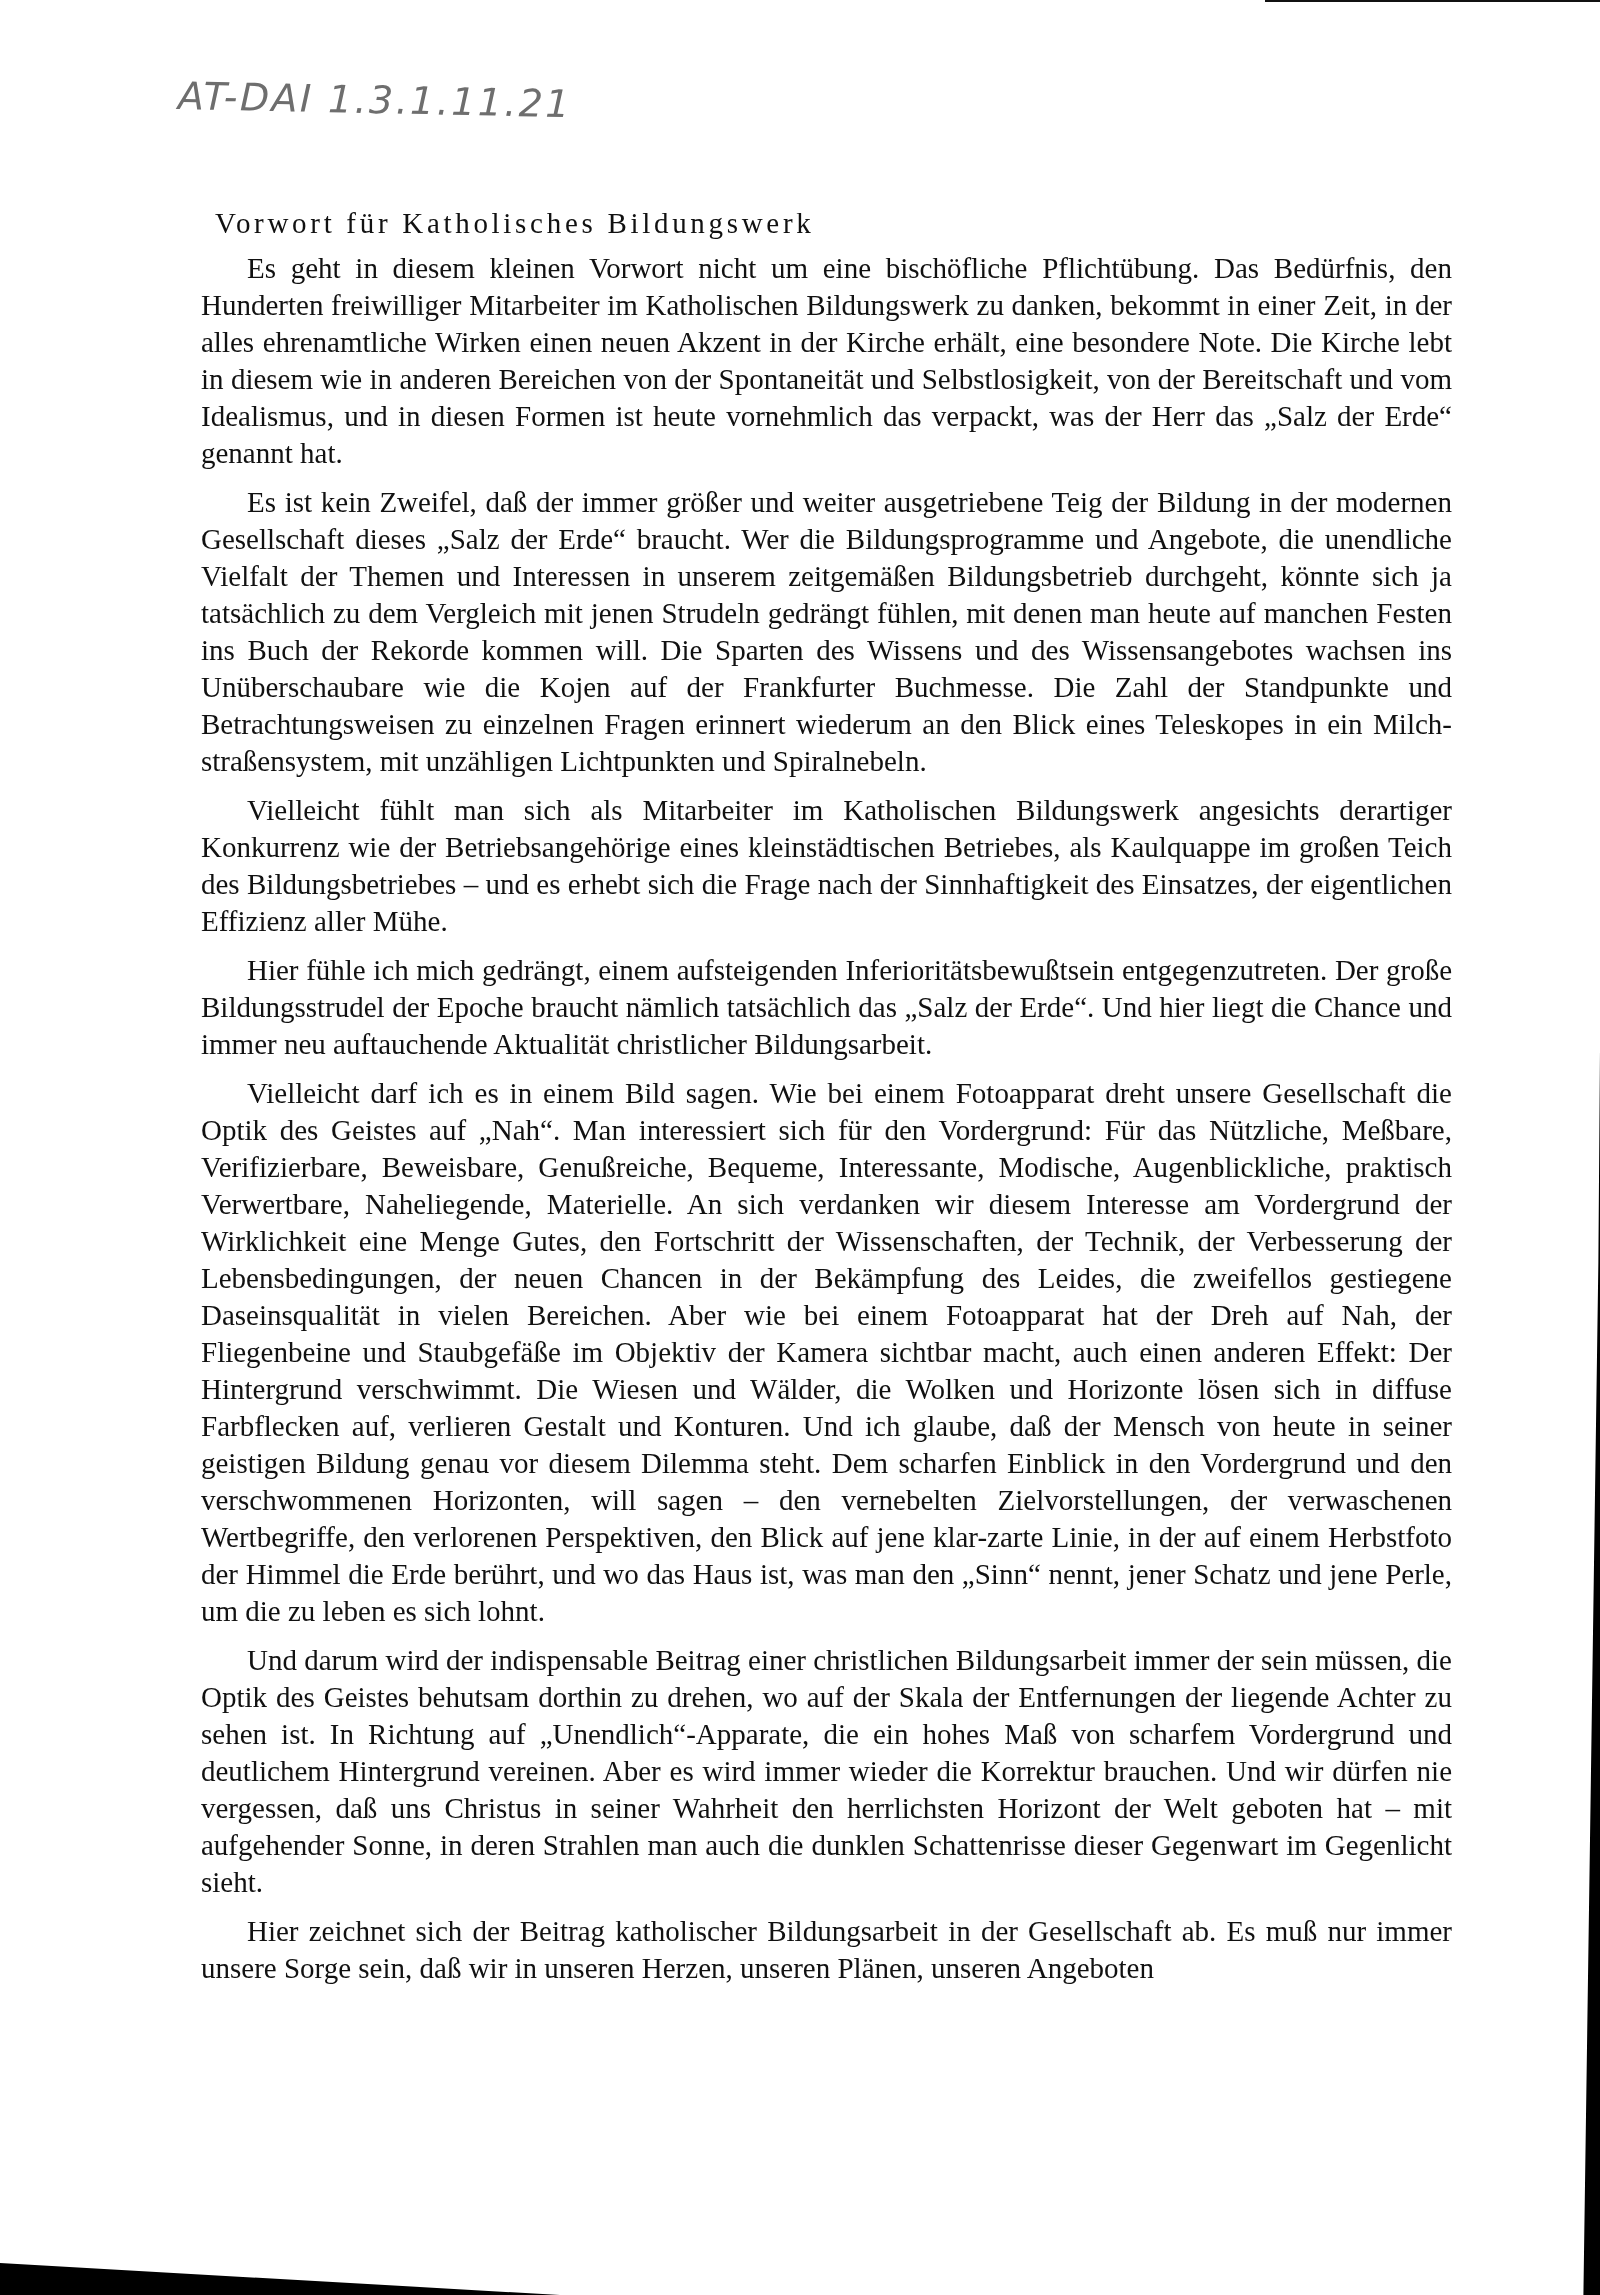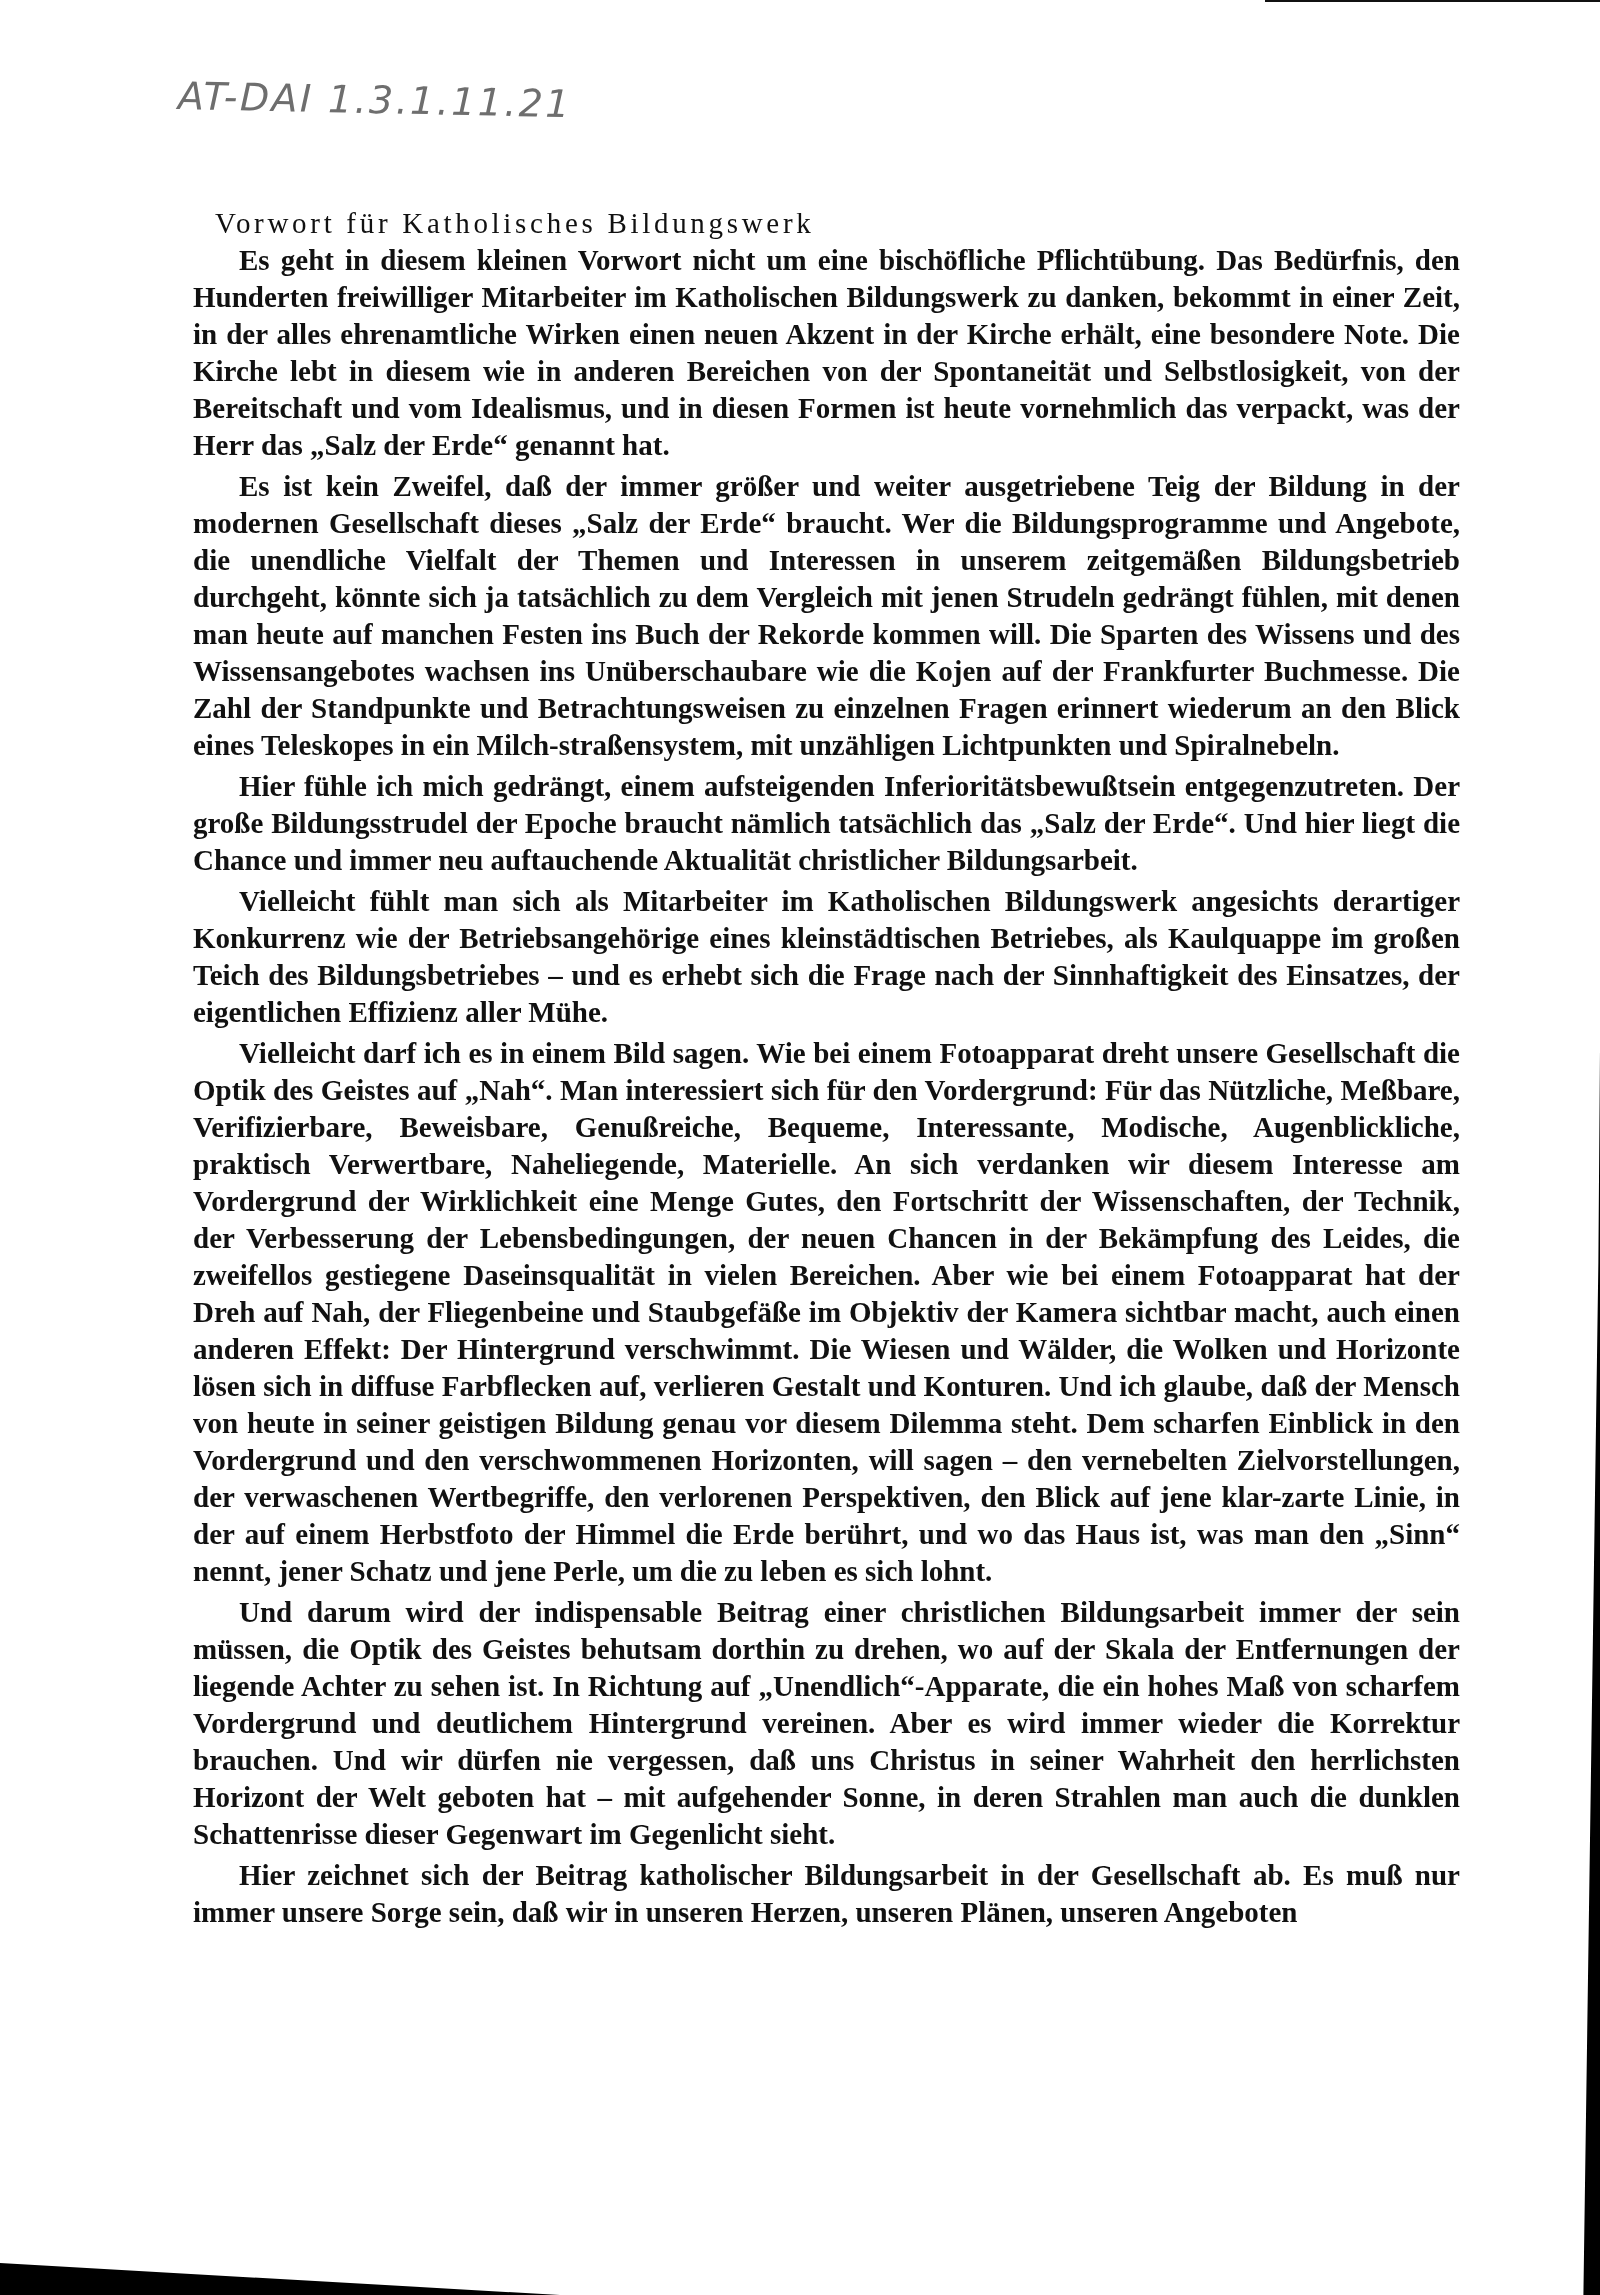--- a/index.html
+++ b/index.html
@@ -65,38 +65,37 @@
   .doc-body {
     position: absolute;
     left: 189px;
     top: 238px;
     width: 1275px;
     font-size: 29px;
     line-height: 37px;
     text-align: justify;
   }
   .doc-body p {
-    margin: 4px;
+    margin: 12px;
     text-indent: 46px;
-    font-weight: bold;
   }
 </style>
 </head>
 <body>
 
 <div class="scan-edge-top"></div>
 <div class="scan-edge-right"></div>
 <div class="scan-edge-bottom"></div>
 
 <div class="archive-mark">AT-DAI 1.3.1.11.21</div>
 
 <h1 class="doc-title">Vorwort für Katholisches Bildungswerk</h1>
 
 <div class="doc-body">
   <p>Es geht in diesem kleinen Vorwort nicht um eine bischöfliche Pflichtübung. Das Bedürfnis, den Hunderten freiwilliger Mitarbeiter im Katholischen Bildungswerk zu danken, bekommt in einer Zeit, in der alles ehrenamtliche Wirken einen neuen Akzent in der Kirche erhält, eine besondere Note. Die Kirche lebt in diesem wie in anderen Bereichen von der Spontaneität und Selbstlosigkeit, von der Bereitschaft und vom Idealismus, und in diesen Formen ist heute vornehmlich das verpackt, was der Herr das „Salz  der Erde“ genannt hat.</p>
   <p>Es ist kein Zweifel, daß der immer größer und weiter ausgetriebene Teig der Bildung in der modernen Gesellschaft dieses „Salz der Erde“ braucht. Wer die Bildungsprogramme und Angebote, die unendliche Vielfalt der Themen und Interessen in unserem zeitgemäßen Bildungsbetrieb durchgeht, könnte sich ja tatsächlich zu dem Vergleich mit jenen Strudeln gedrängt fühlen, mit denen man heute auf manchen Festen ins Buch der Rekorde kommen will. Die Sparten des Wissens und des Wissensangebotes wachsen ins Unüberschaubare wie die Kojen auf der Frankfurter Buchmesse. Die Zahl der Standpunkte und Betrachtungsweisen zu einzelnen Fragen erinnert wiederum an den Blick eines Teleskopes in ein Milch-straßensystem, mit unzähligen Lichtpunkten und Spiralnebeln.</p>
+  <p>Vielleicht fühlt man sich als Mitarbeiter im Katholischen Bildungswerk angesichts derartiger Konkurrenz wie der Betriebsangehörige eines kleinstädtischen Betriebes, als Kaulquappe im großen Teich des Bildungsbetriebes – und es erhebt sich die Frage nach der Sinnhaftigkeit des Einsatzes, der eigentlichen Effizienz aller Mühe.</p>
   <p>Hier fühle ich mich gedrängt, einem aufsteigenden Inferioritätsbewußtsein entgegenzutreten. Der große Bildungsstrudel der Epoche braucht nämlich tatsächlich das „Salz der Erde“. Und hier liegt die Chance und immer neu auftauchende Aktualität christlicher Bildungsarbeit.</p>
-  <p>Vielleicht fühlt man sich als Mitarbeiter im Katholischen Bildungswerk angesichts derartiger Konkurrenz wie der Betriebsangehörige eines kleinstädtischen Betriebes, als Kaulquappe im großen Teich des Bildungsbetriebes – und es erhebt sich die Frage nach der Sinnhaftigkeit des Einsatzes, der eigentlichen Effizienz aller Mühe.</p>
   <p>Vielleicht darf ich es in einem Bild sagen. Wie bei einem Fotoapparat dreht unsere Gesellschaft die Optik des Geistes auf „Nah“. Man interessiert sich für den Vordergrund: Für das Nützliche, Meßbare, Verifizierbare, Beweisbare, Genußreiche, Bequeme, Interessante, Modische, Augenblickliche, praktisch Verwertbare, Naheliegende, Materielle. An sich verdanken wir diesem Interesse am Vordergrund der Wirklichkeit eine Menge Gutes, den Fortschritt der Wissenschaften, der Technik, der Verbesserung der Lebensbedingungen, der neuen Chancen in der Bekämpfung des Leides, die zweifellos gestiegene Daseinsqualität in vielen Bereichen. Aber wie bei einem Fotoapparat hat der Dreh auf Nah, der Fliegenbeine und Staubgefäße im Objektiv der Kamera sichtbar macht, auch einen anderen Effekt: Der Hintergrund verschwimmt. Die Wiesen und Wälder, die Wolken und Horizonte lösen sich in diffuse Farbflecken auf, verlieren Gestalt und Konturen. Und ich glaube, daß der Mensch von heute in seiner geistigen Bildung genau vor diesem Dilemma steht. Dem scharfen Einblick in den Vordergrund und den verschwommenen Horizonten, will sagen – den vernebelten Zielvorstellungen, der verwaschenen Wertbegriffe, den verlorenen Perspektiven, den Blick auf jene klar-zarte Linie, in der auf einem Herbstfoto der Himmel die Erde berührt, und wo das Haus ist, was man den „Sinn“ nennt, jener Schatz und jene Perle, um die zu leben es sich lohnt.</p>
   <p>Und darum wird der indispensable Beitrag einer christlichen Bildungsarbeit immer der sein müssen, die Optik des Geistes behutsam dorthin zu drehen, wo auf der Skala der Entfernungen der liegende Achter zu sehen ist. In Richtung auf „Unendlich“-Apparate, die ein hohes Maß von scharfem Vordergrund und deutlichem Hintergrund vereinen. Aber es wird immer wieder die Korrektur brauchen. Und wir dürfen nie vergessen, daß uns Christus in seiner Wahrheit den herrlichsten Horizont der Welt geboten hat – mit aufgehender Sonne, in deren Strahlen man auch die dunklen Schattenrisse dieser Gegenwart im Gegenlicht sieht.</p>
   <p>Hier zeichnet sich der Beitrag katholischer Bildungsarbeit in der Gesellschaft ab. Es muß nur immer unsere Sorge sein, daß wir in unseren Herzen, unseren Plänen, unseren Angeboten</p>
 </div>
 
 
 </body></html>

